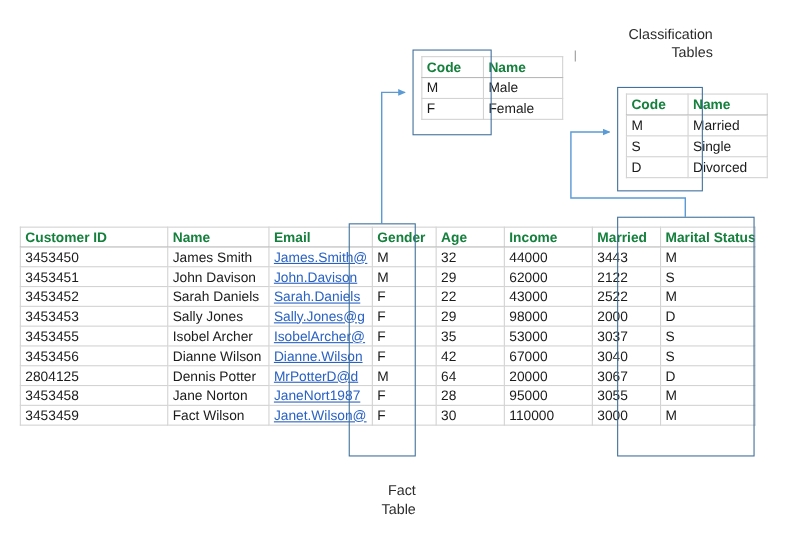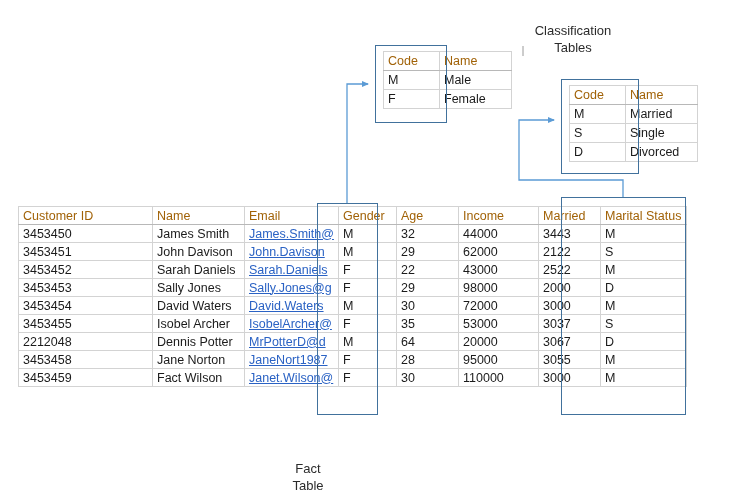--- a/index.html
+++ b/index.html
@@ -12,50 +12,50 @@
     height: 495px;
     position: relative;
     overflow: hidden;
     font-family: "Liberation Sans", sans-serif;
     color: #1a1a1a;
   }
 
   
   .anno {
     position: absolute;
-    text-align: center;
+    text-align: right;
     font-size: 13px;
     line-height: 17px;
     color: #2b2b2b;
     white-space: pre-line;
   }
   #classification-label { left: 498px; top: 22px; width: 150px; }
-  #fact-label { left: 238px; top: 437px; width: 140px; margin-top: 23px; }
+  #fact-label { left: 238px; top: 437px; width: 140px; }
 
   
   table.xl {
     border-collapse: collapse;
     table-layout: fixed;
     background: #ffffff;
     font-size: 12.5px;
     color: #1b1b1b;
   }
   table.xl th, table.xl td {
     border: 1px solid #d3d3d3;
     padding: 1px 4px;
     text-align: left;
     font-weight: normal;
     height: 17px;
     box-sizing: border-box;
     overflow: hidden;
     white-space: nowrap;
   }
   table.xl th {
-    font-weight: normal;
-    color: #a16207;
+    font-weight: bold;
+    color: #15803d;
     border-bottom: 1px solid #b8b8b8;
   }
   table.xl td.email a,
   table.xl td.email span.mail {
     color: #2a62c4;
     text-decoration: underline;
   }
 
   
   #fact-table-wrap {
@@ -247,41 +247,41 @@
           <td>3453453</td>
           <td>Sally Jones</td>
           <td class="email"><span class="mail">Sally.Jones@g</span></td>
           <td>F</td>
           <td>29</td>
           <td>98000</td>
           <td>2000</td>
           <td>D</td>
         </tr>
         <tr>
-          <td>3453454</td>
-          <td>David Waters</td>
-          <td class="email"><span class="mail">David.Waters</span></td>
-          <td>M</td>
-          <td>30</td>
-          <td>72000</td>
-          <td>3000</td>
-          <td>M</td>
-        </tr>
-        <tr>
           <td>3453455</td>
           <td>Isobel Archer</td>
           <td class="email"><span class="mail">IsobelArcher@</span></td>
           <td>F</td>
           <td>35</td>
           <td>53000</td>
           <td>3037</td>
           <td>S</td>
         </tr>
         <tr>
-          <td>2212048</td>
+          <td>3453456</td>
+          <td>Dianne Wilson</td>
+          <td class="email"><span class="mail">Dianne.Wilson</span></td>
+          <td>F</td>
+          <td>42</td>
+          <td>67000</td>
+          <td>3040</td>
+          <td>S</td>
+        </tr>
+        <tr>
+          <td>2804125</td>
           <td>Dennis Potter</td>
           <td class="email"><span class="mail">MrPotterD@d</span></td>
           <td>M</td>
           <td>64</td>
           <td>20000</td>
           <td>3067</td>
           <td>D</td>
         </tr>
         <tr>
           <td>3453458</td>

